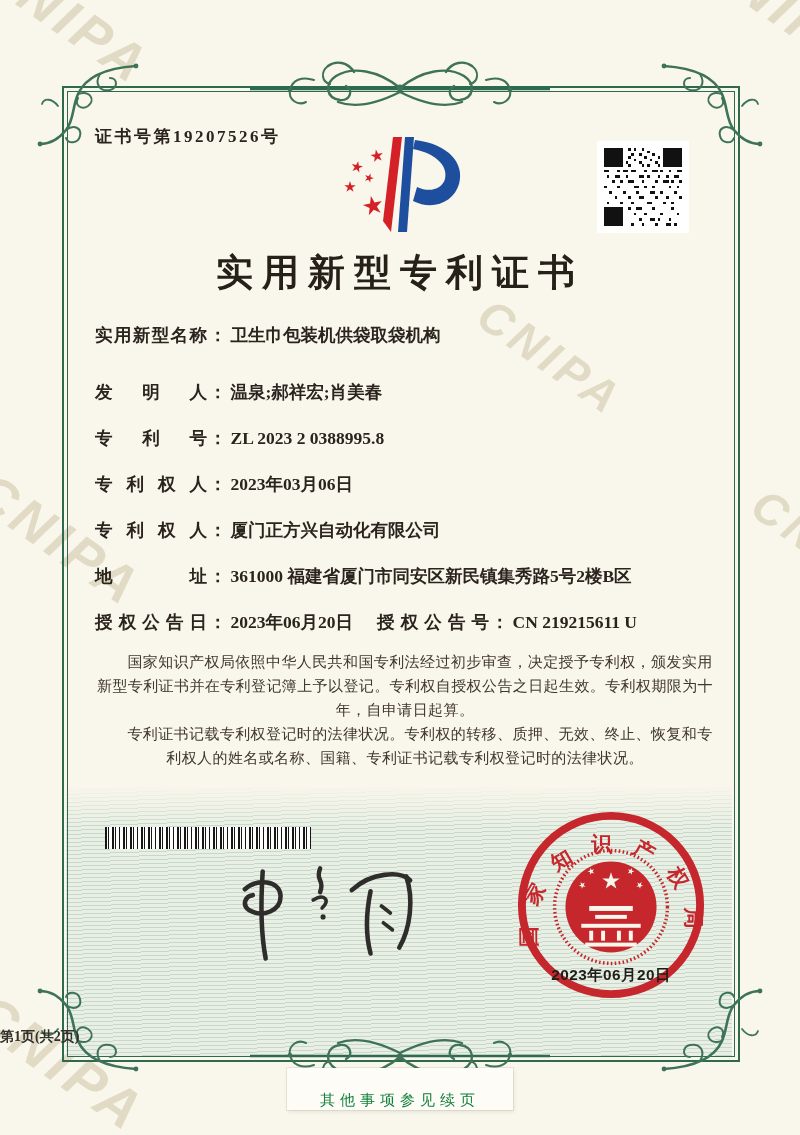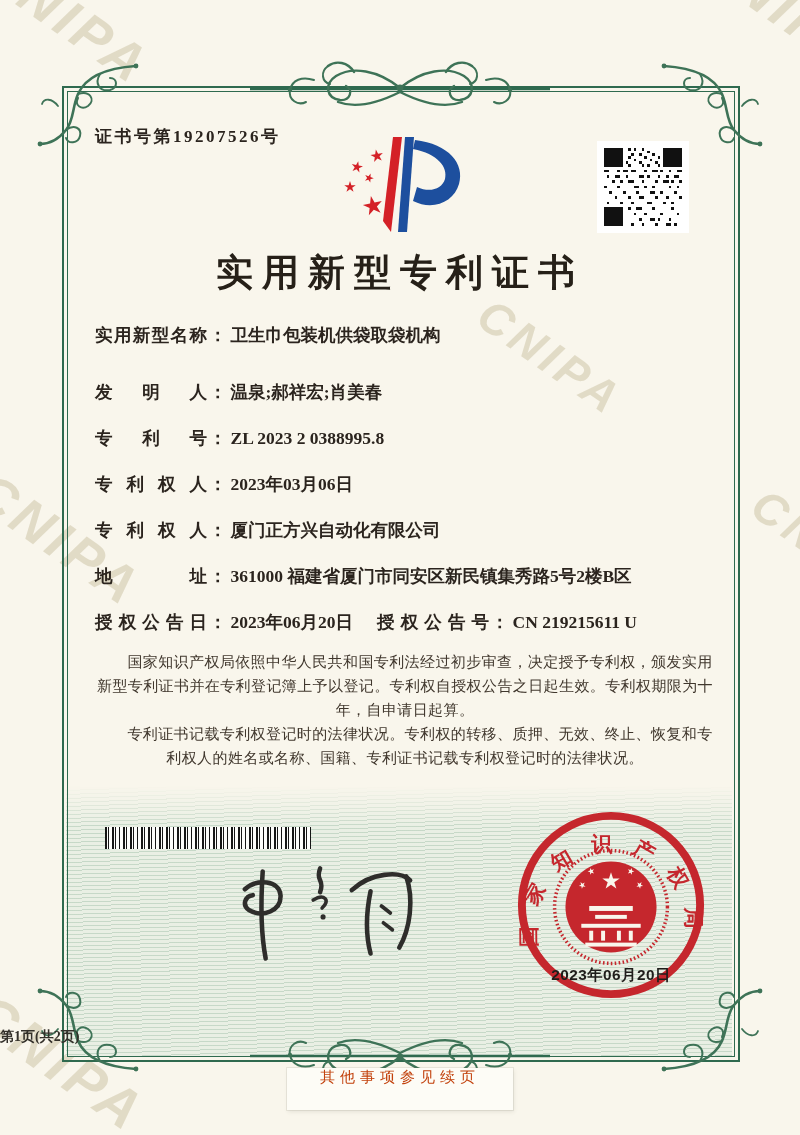--- a/index.html
+++ b/index.html
@@ -53,22 +53,22 @@
     position:absolute;left:105px;top:827px;width:206px;height:22px;
     background:repeating-linear-gradient(90deg,#161616 0 2px,#fdfdfb 2px 3px,#161616 3px 4px,#fdfdfb 4px 7px,#161616 7px 9px,#fdfdfb 9px 10px,#161616 10px 11px,#fdfdfb 11px 14px,#161616 14px 15px,#fdfdfb 15px 18px);
   }
   .signer{position:absolute;left:108px;top:882px;font-family:"Liberation Sans","DejaVu Sans",sans-serif;font-weight:700;font-size:19px;color:#24211d;line-height:34px;}
   .signature{position:absolute;left:235px;top:854px;width:188px;height:112px;}
   .seal{position:absolute;left:512px;top:806px;width:198px;height:198px;}
   .page-num{position:absolute;left:0;top:1028px;width:100%;font-size:14px;font-weight:700;color:#33302a;}
   .note-box{
     position:absolute;left:287px;top:1068px;width:226px;height:42px;
     background:#fdfcf6;box-shadow:0 0 0 1px rgba(90,90,70,0.10),1px 2px 4px rgba(90,90,70,0.12);
-    display:flex;align-items:flex-start;justify-content:center;
-    font-size:15px;letter-spacing:5px;color:#c2410c;font-weight:500;
+    display:flex;align-items:flex-end;justify-content:center;
+    font-size:15px;letter-spacing:5px;color:#15803d;font-weight:500;
   }
   .hidden-defs{position:absolute;width:0;height:0;overflow:hidden;}
 </style>
 </head>
 <body>
 
 <div class="page">
 
   <svg class="hidden-defs" aria-hidden="true">
     <defs>

